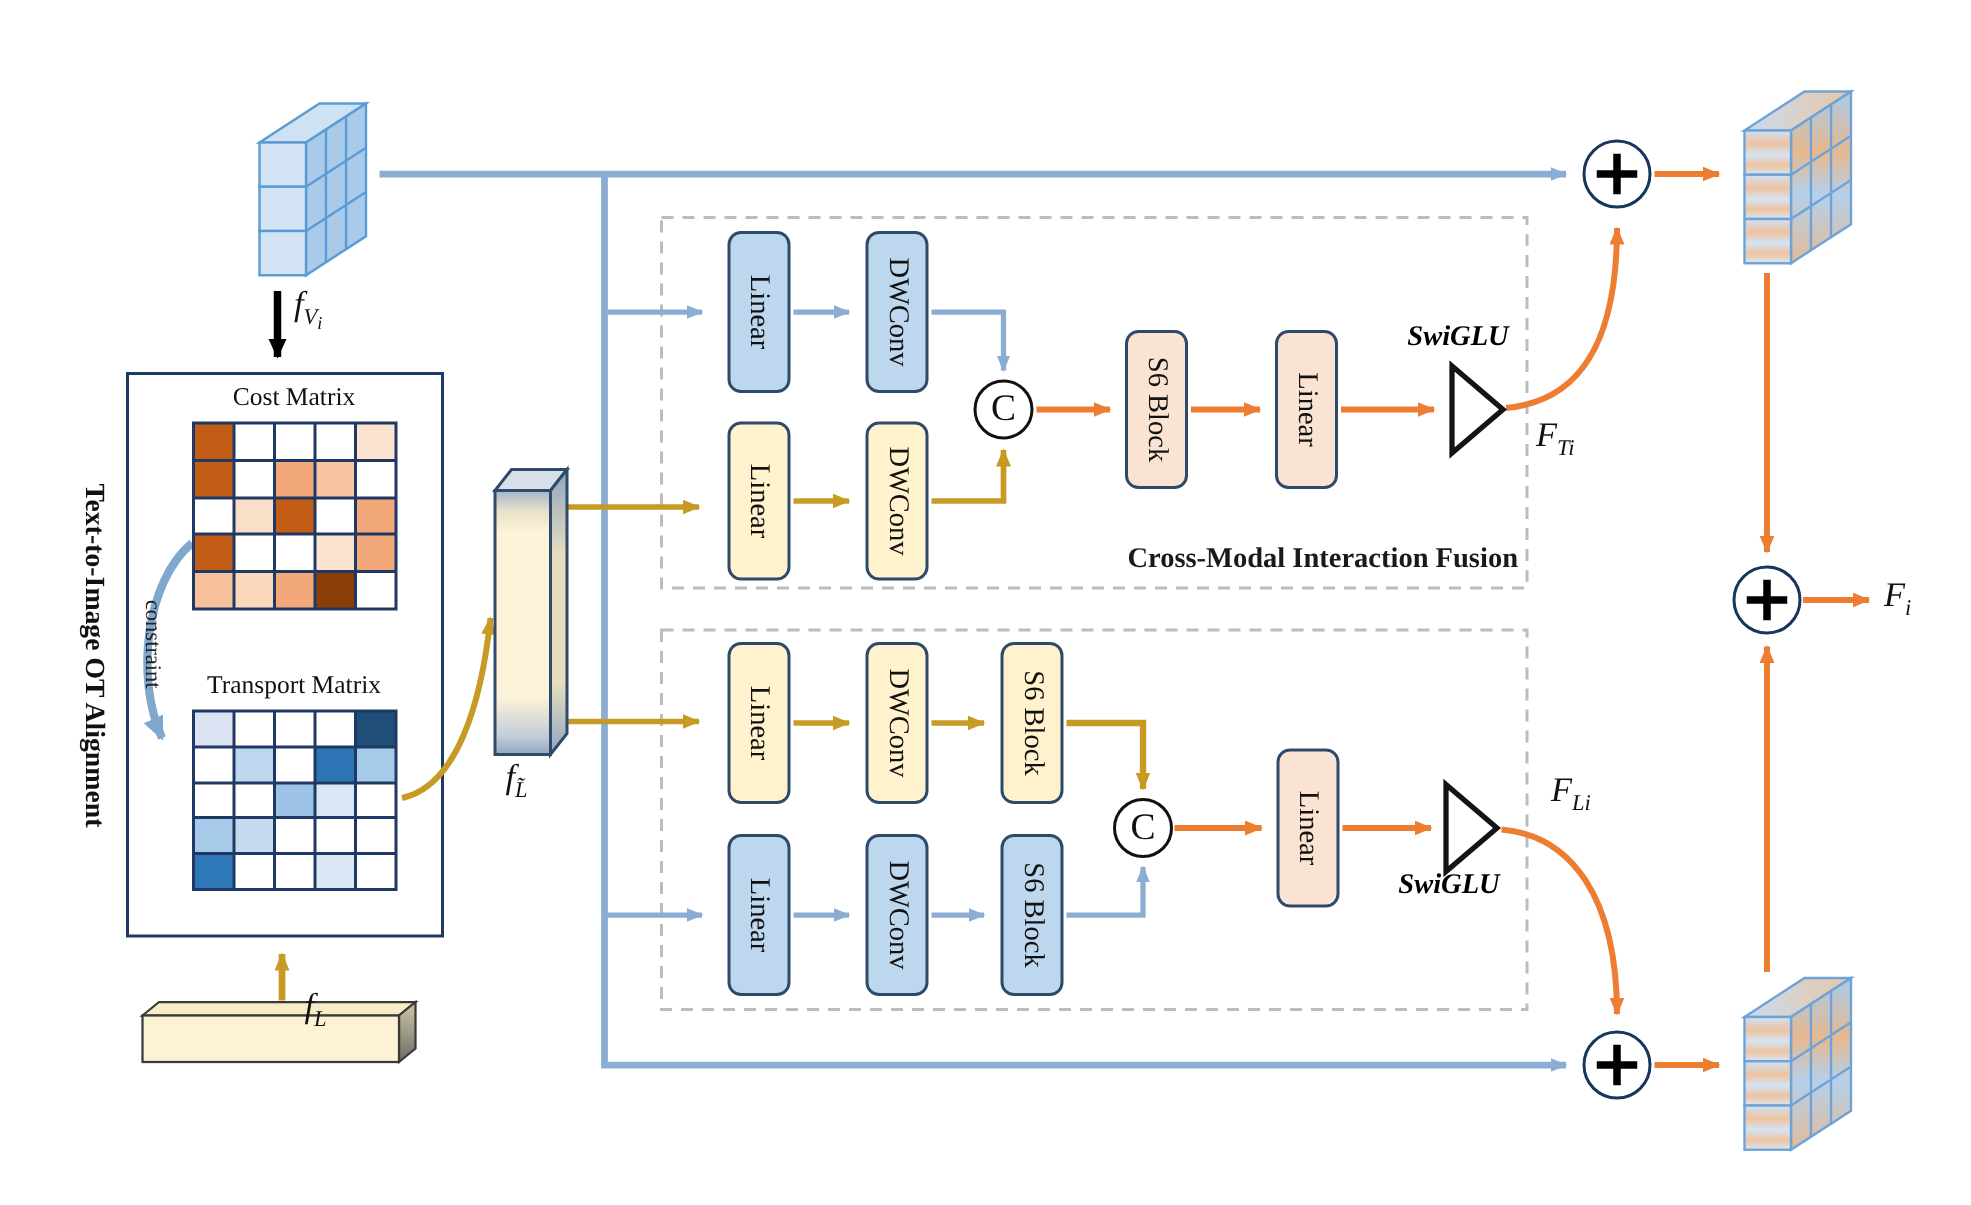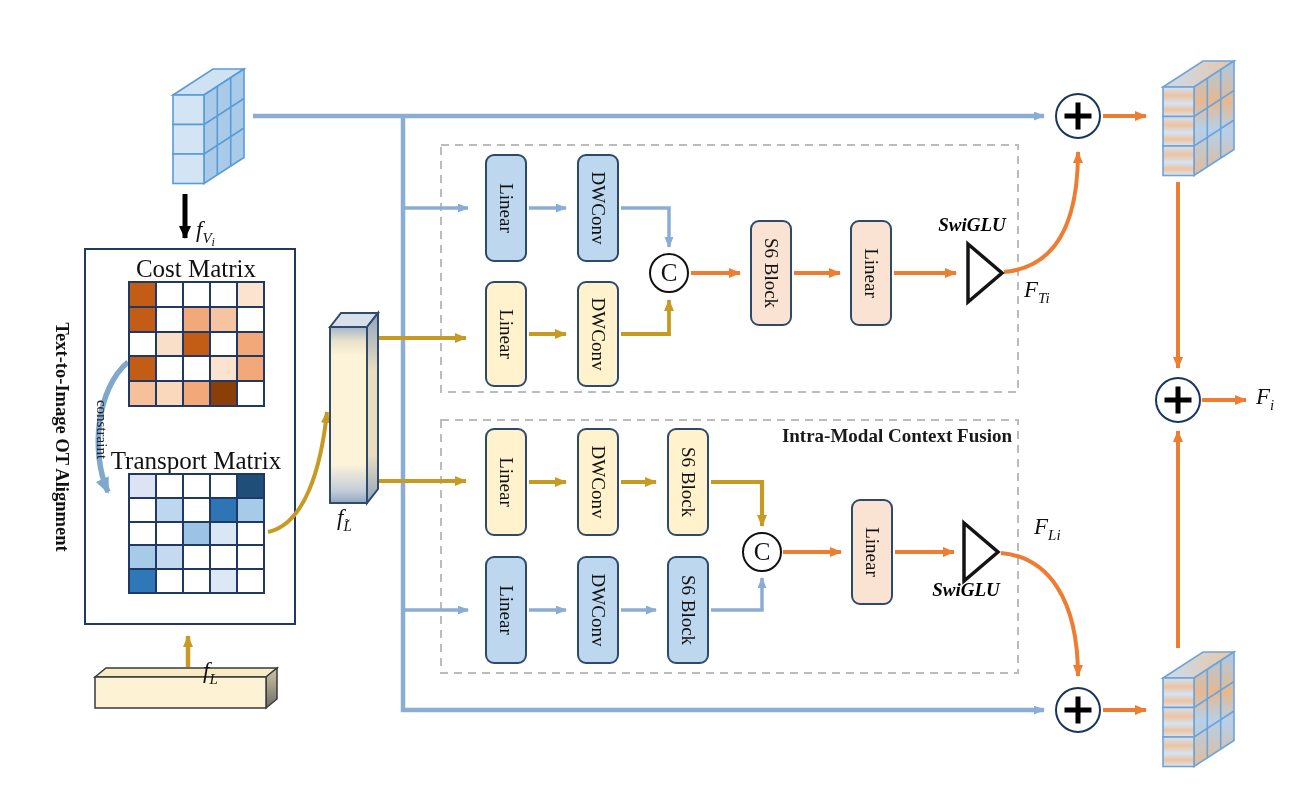--- a/index.html
+++ b/index.html
@@ -13,21 +13,21 @@
   .yellow{background:#fff2cc;}
   .pink{background:#fbe3d3;}
   .circ{position:absolute;z-index:4;border-radius:50%;background:#fff;box-sizing:border-box;
         display:flex;align-items:center;justify-content:center;}
   .cat{width:40px;height:40px;border:2.5px solid #111;font-size:25px;color:#111;}
   .add{width:46px;height:46px;border:2.8px solid #17365d;}
   .add::before,.add::after{content:"";position:absolute;background:#000;left:50%;top:50%;}
   .add::before{width:27px;height:5px;transform:translate(-50%,-50%);}
   .add::after{width:5px;height:27px;transform:translate(-50%,-50%);}
   .boxtitle{position:absolute;z-index:3;font-weight:bold;font-size:19px;color:#1a1a1a;text-align:right;}
-  .ctitle{position:absolute;z-index:3;font-size:25px;color:#111;text-align:center;}
+  .ctitle{position:absolute;z-index:3;font-size:17px;color:#111;text-align:center;}
   .vtext{position:absolute;z-index:3;text-align:center;transform:rotate(90deg);white-space:nowrap;}
   .ptitle{font-weight:bold;font-size:18.5px;color:#111;}
   .constraint{font-size:15px;color:#222;}
   .swiglu{position:absolute;z-index:3;font-style:italic;font-weight:bold;font-size:19px;
           color:#000;text-align:center;}
   .mlab{position:absolute;z-index:4;font-style:italic;color:#111;white-space:nowrap;}
   .mlab .b{font-size:23px;}
   .mlab .s1{font-size:15px;vertical-align:-6px;}
   .mlab .s2{font-size:12px;vertical-align:-9px;}
   .matrix{position:absolute;z-index:3;display:grid;grid-template-columns:repeat(5,1fr);
@@ -230,40 +230,40 @@
       <div style="background: rgb(255, 255, 255);"></div>
       <div style="background: rgb(255, 255, 255);"></div>
       <div style="background: rgb(255, 255, 255);"></div>
       <div style="background: rgb(46, 120, 184);"></div>
       <div style="background: rgb(255, 255, 255);"></div>
       <div style="background: rgb(255, 255, 255);"></div>
       <div style="background: rgb(220, 232, 246);"></div>
       <div style="background: rgb(255, 255, 255);"></div>
     </div>
 
-  <div class="mlab" style="left:196px;top:217px;">
+  <div class="mlab" style="left:196px;top:190px;">
     <span class="b">f</span><span class="s1">V</span><span class="s2">i</span>
   </div>
   <div class="mlab" style="left:203px;top:634px;margin-top:24px;">
     <span class="b">f</span><span class="s1">L</span>
   </div>
   <div class="mlab" style="left:337px;top:505px;">
     <span class="b">f</span><span class="s1">L̃</span>
   </div>
   <div class="mlab" style="left:1024px;top:277px;">
     <span class="b">F</span><span class="s1">Ti</span>
   </div>
   <div class="mlab" style="left:1034px;top:514px;">
     <span class="b">F</span><span class="s1">Li</span>
   </div>
   <div class="mlab" style="left:1256px;top:384px;">
     <span class="b">F</span><span class="s1">i</span>
   </div>
 
-  <div class="boxtitle" style="left:640px;top:425px;width:372px;">Intra-Modal Context Fusion</div>
+  <div class="boxtitle" style="left:640px;top:362px;width:372px;">Cross-Modal Interaction Fusion</div>
 
   <div class="blk blue" style="left:485px;top:154px;height:108px;">
       <span>Linear</span>
     </div>
   <div class="blk blue" style="left:577px;top:154px;height:108px;">
       <span>DWConv</span>
     </div>
   <div class="blk yellow" style="left:485px;top:281px;height:106px;">
       <span>Linear</span>
     </div>

